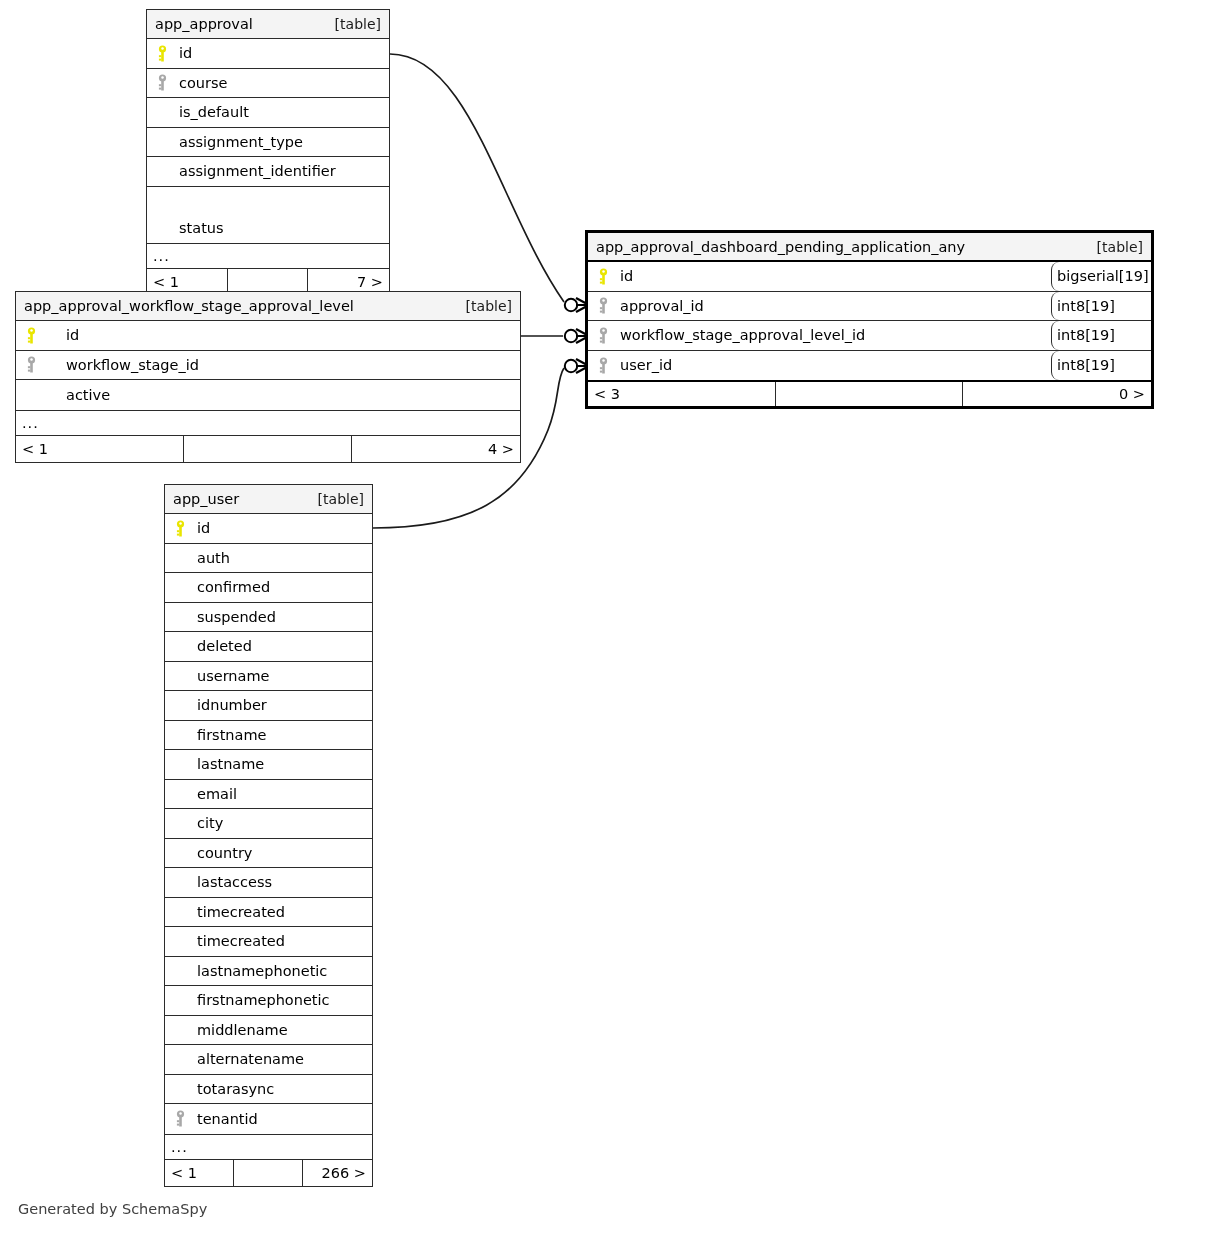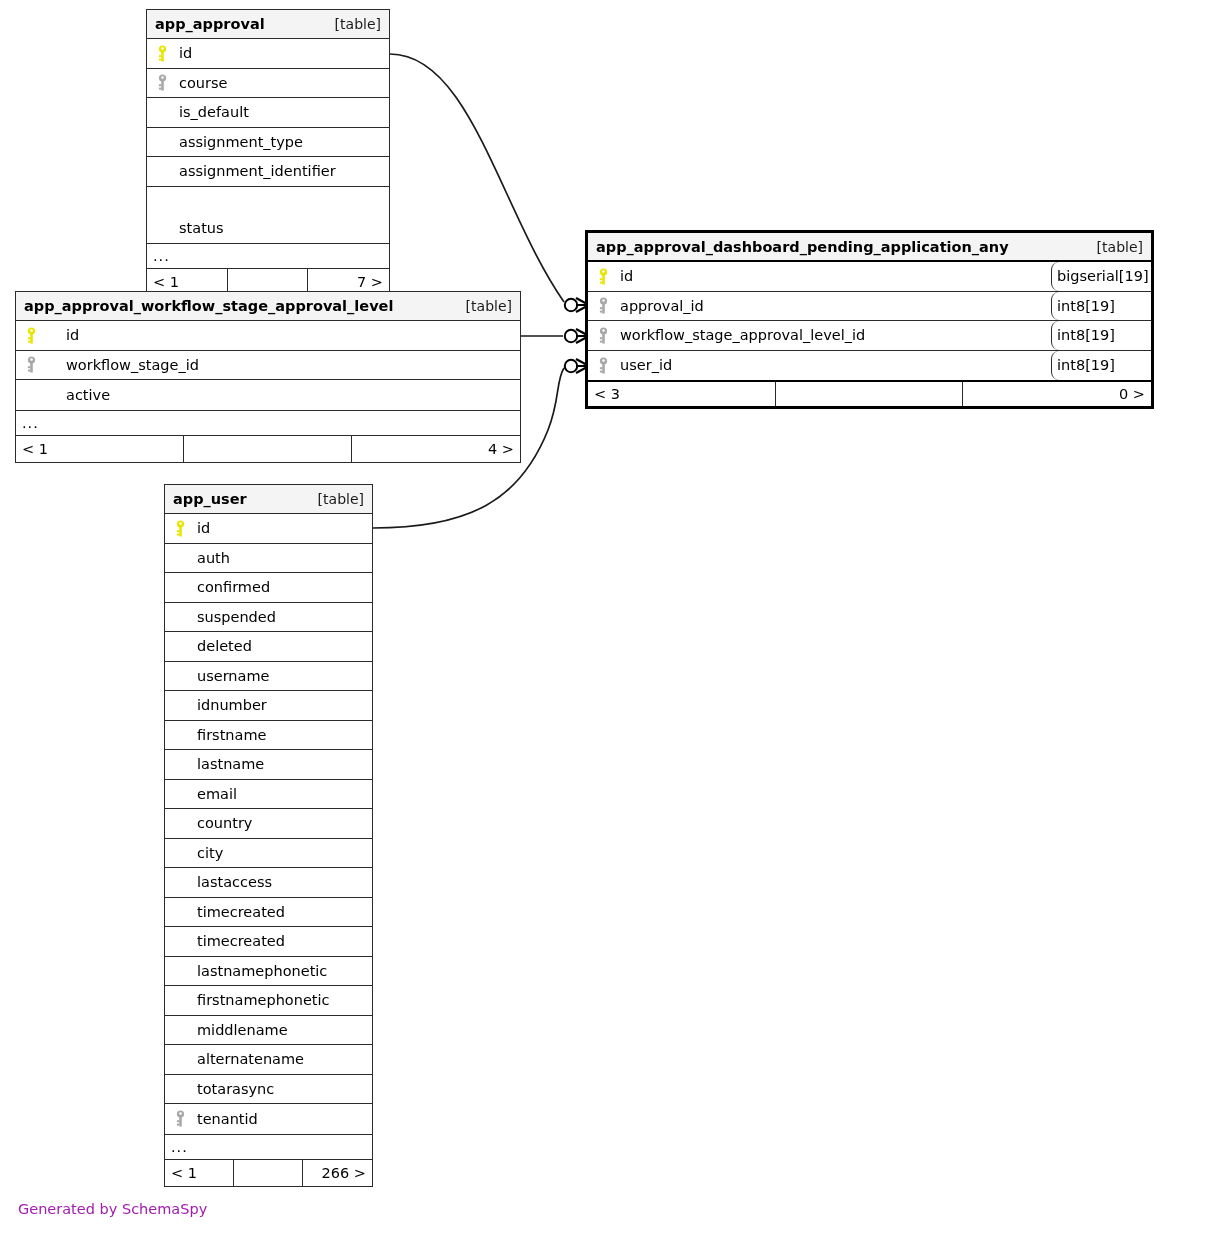--- a/index.html
+++ b/index.html
@@ -46,21 +46,21 @@
     align-items: center;
     justify-content: space-between;
     background: #f4f4f4;
     border-bottom: 1.6px solid #2b2b2b;
     padding: 0 8px;
     height: 29px;
     box-sizing: border-box;
   }
   .focused .tbl-header { border-bottom: 2px solid #000; }
   .tbl-name {
-    font-weight: bold;
+    font-weight: normal;
     font-size: 14.5px;
     color: #000;
     white-space: nowrap;
   }
   .tbl-tag {
     font-size: 14px;
     color: #1a1a1a;
     white-space: nowrap;
     padding-left: 14px;
   }
@@ -134,21 +134,21 @@
   .key {
     display: block;
     width: 11px;
     height: 17px;
   }
   .footer-note {
     position: absolute;
     left: 18px;
     top: 1201px;
     font-size: 14.5px;
-    color: #a21caf;
+    color: #404040;
     white-space: nowrap;
     text-align: right;
   }
 </style>
 </head>
 <body>
 
 <div id="diagram">
 
   <svg id="edges" width="1228" height="1233" viewBox="0 0 1228 1233">
@@ -391,25 +391,25 @@
         <div class="col-row">
           <span class="col-keycell"></span>
           <span class="col-label">lastname</span>
         </div>
         <div class="col-row">
           <span class="col-keycell"></span>
           <span class="col-label">email</span>
         </div>
         <div class="col-row">
           <span class="col-keycell"></span>
+          <span class="col-label">city</span>
+        </div>
+        <div class="col-row">
+          <span class="col-keycell"></span>
           <span class="col-label">country</span>
-        </div>
-        <div class="col-row">
-          <span class="col-keycell"></span>
-          <span class="col-label">city</span>
         </div>
         <div class="col-row">
           <span class="col-keycell"></span>
           <span class="col-label">lastaccess</span>
         </div>
         <div class="col-row">
           <span class="col-keycell"></span>
           <span class="col-label">timecreated</span>
         </div>
         <div class="col-row">

